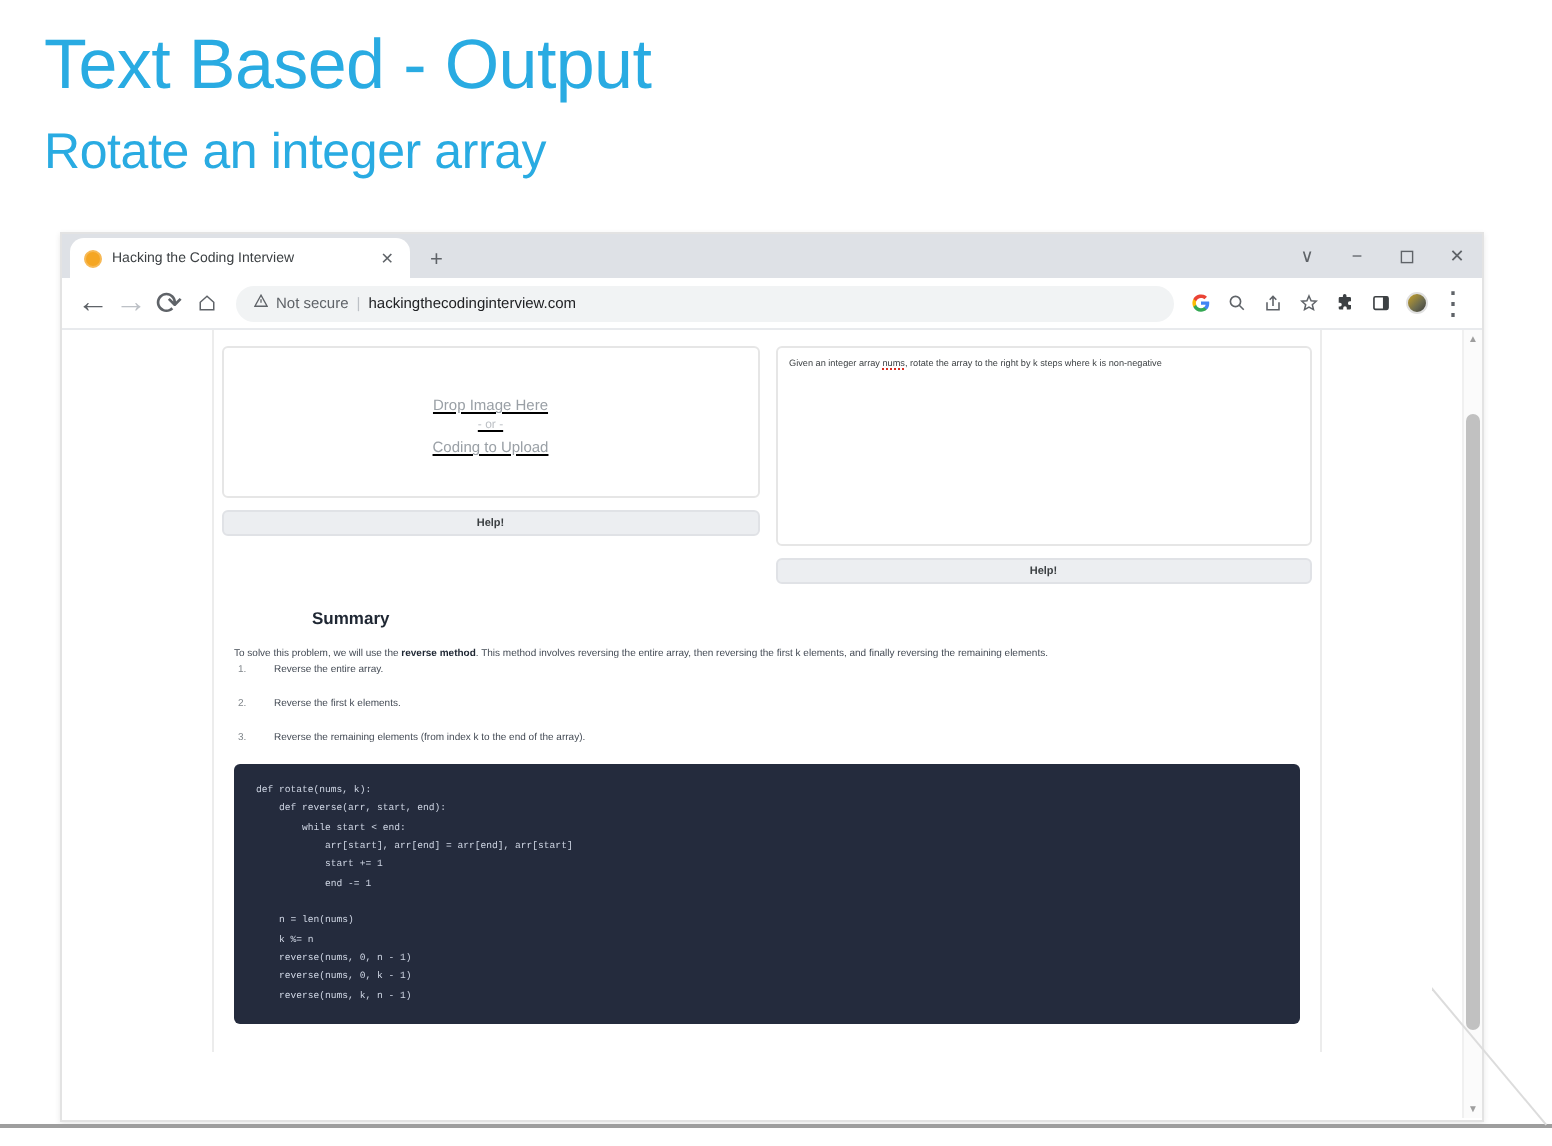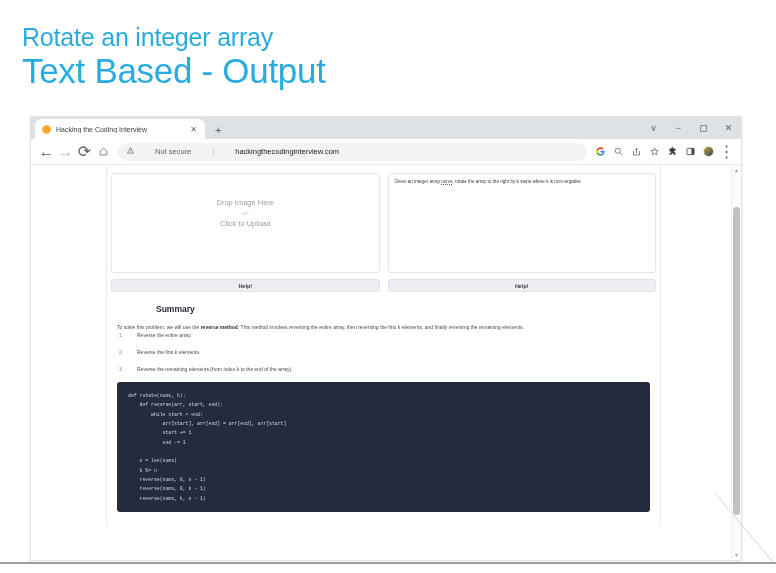--- a/index.html
+++ b/index.html
@@ -71,21 +71,21 @@
     display: flex; align-items: center; gap: 0;
     padding: 0 6px; border-bottom: 1px solid #e8eaed;
   }
   .nav-btn {
     width: 19px; height: 19px; display: flex; align-items: center;
     justify-content: center; color: #5f6368; cursor: pointer; flex: none;
   }
   .nav-btn.disabled { color: #bdc1c6; }
   #omnibox {
     flex: 1; height: 18px; background: #f1f3f4; border-radius: 9px;
-    display: flex; align-items: center; gap: 21px;
+    display: flex; align-items: center; gap: 4px;
     padding: 0 9px; margin: 0 5px; font-size: 7.5px; color: #202124;
     cursor: text;
   }
   #not-secure-label { color: #5f6368; font-size: 7.5px; white-space: nowrap; }
   #omnibox-sep { color: #bdc1c6; }
   #url-text { color: #202124; font-size: 7.5px; }
   #toolbar-actions { display: flex; align-items: center; gap: 1px; }
   .tb-icon {
     width: 17px; height: 17px; display: flex; align-items: center;
     justify-content: center; color: #5f6368; cursor: pointer;
@@ -112,25 +112,25 @@
     background: #ffffff;
     border-left: 1px solid #ececec;
     border-right: 1px solid #ececec;
     padding: 0;
   }
 
   
   #panes { display: flex; gap: 8px; padding: 8px 4px 0 4px; }
   .pane { flex: 1; display: flex; flex-direction: column; }
   #dropzone {
-    height: 100px; border: 1px solid #e6e6e6; border-radius: 3px;
+    height: 76px; border: 1px solid #e6e6e6; border-radius: 3px;
     background: #ffffff;
     display: flex; flex-direction: column;
     align-items: center; justify-content: flex-start;
-    padding-top: 24px; gap: 3px; cursor: pointer;
+    padding-top: 24px; gap: 3px; cursor: pointer; text-decoration: underline;
   }
   #dropzone-line1 { font-size: 7.5px; color: #9aa0a6; }
   #dropzone-or    { font-size: 6px;   color: #bdc1c6; }
   #dropzone-line2 { font-size: 7.5px; color: #9aa0a6; }
   #prompt-box {
     height: 100px; border: 1px solid #e6e6e6; border-radius: 3px;
     background: #ffffff; padding: 5px 6px; cursor: text;
   }
   #prompt-text {
     font-size: 4.6px; color: #3c4043; line-height: 1.5;
@@ -206,22 +206,22 @@
   #corner-fold i {
     position: absolute; right: -40px; top: 0;
     width: 120px; height: 1px; background: #dcdcdc;
     transform: rotate(50deg); transform-origin: left center;
   }
 </style>
 </head>
 <body>
 
 <div id="slide-header">
+  <div id="slide-title">Text Based - Output</div>
   <div id="slide-subtitle">Rotate an integer array</div>
-  <div id="slide-title">Text Based - Output</div>
 </div>
 
 <div id="browser-window">
 
   <div id="tab-strip">
     <div id="browser-tab">
       <span id="tab-favicon"></span>
       <span id="tab-title">Hacking the Coding Interview</span>
       <span id="tab-close">✕</span>
     </div>
@@ -307,21 +307,21 @@
 
   <div id="page-viewport">
     <div id="page-scroll-area">
       <div id="page-content">
 
         <div id="panes">
           <div class="pane">
             <div id="dropzone">
               <div id="dropzone-line1">Drop Image Here</div>
               <div id="dropzone-or">- or -</div>
-              <div id="dropzone-line2">Click to Upload</div>
+              <div id="dropzone-line2">Coding to Upload</div>
             </div>
             <div class="help-btn">Help!</div>
           </div>
 
           <div class="pane">
             <div id="prompt-box">
               <div id="prompt-text">
                 <span>Given an integer array </span><span class="spell">nums</span><span>, rotate the array to the right by k steps where k is non-negative</span>
               </div>
             </div>

